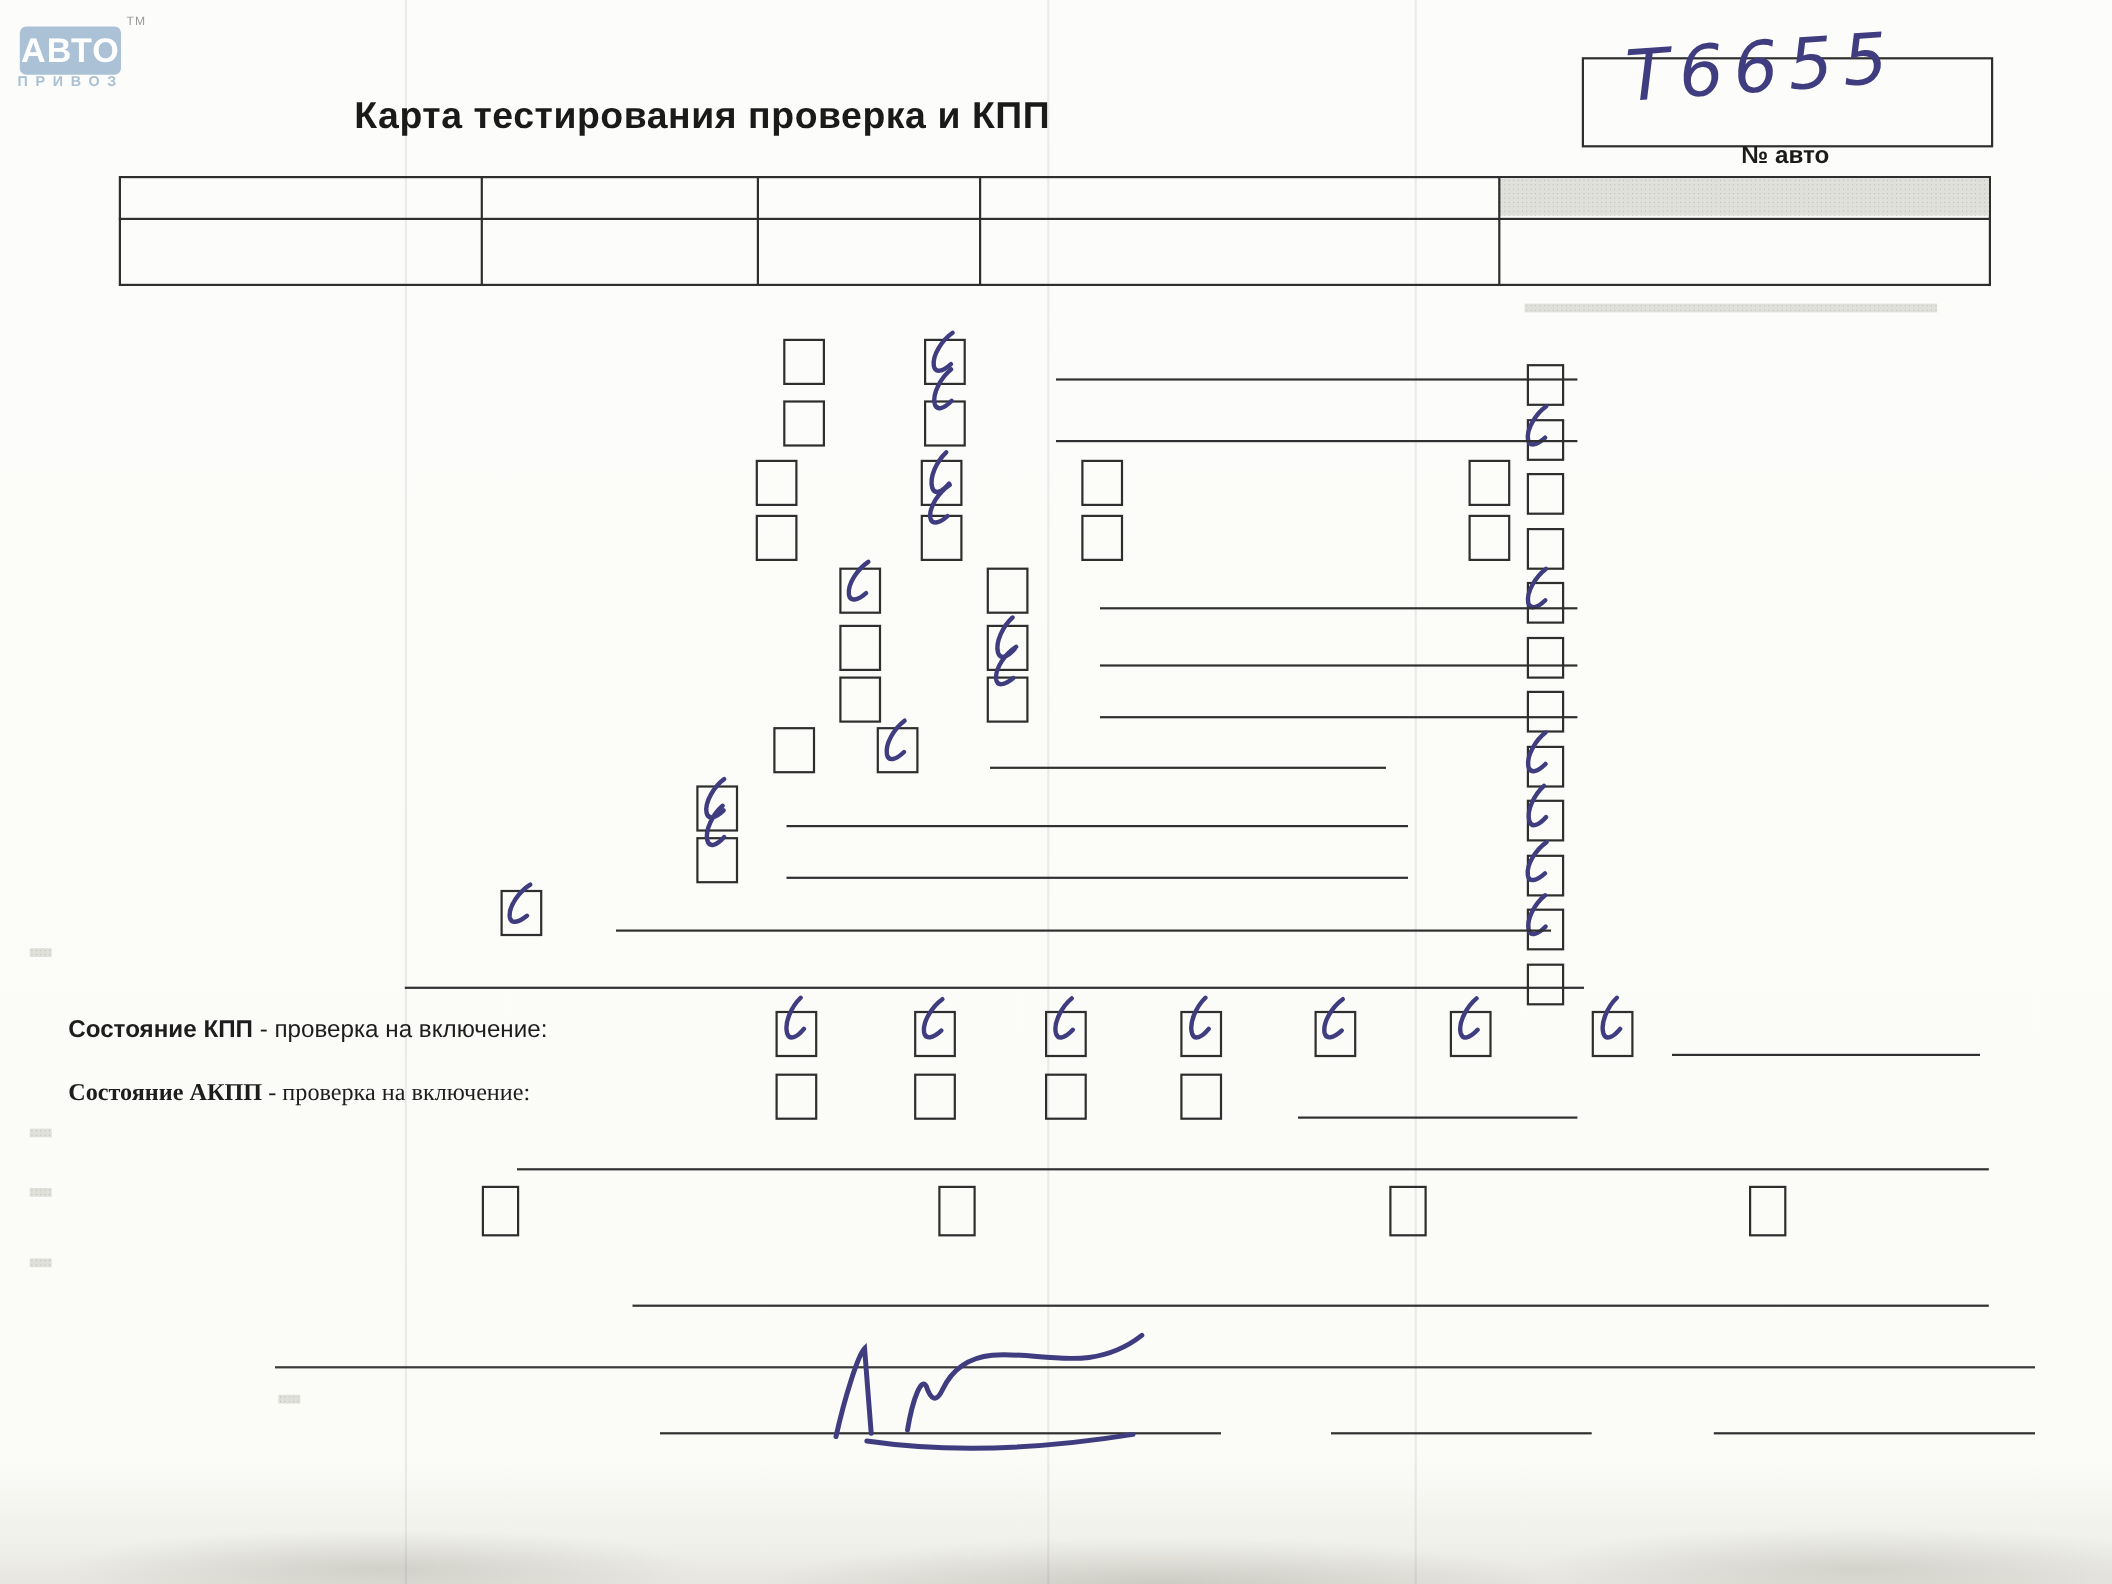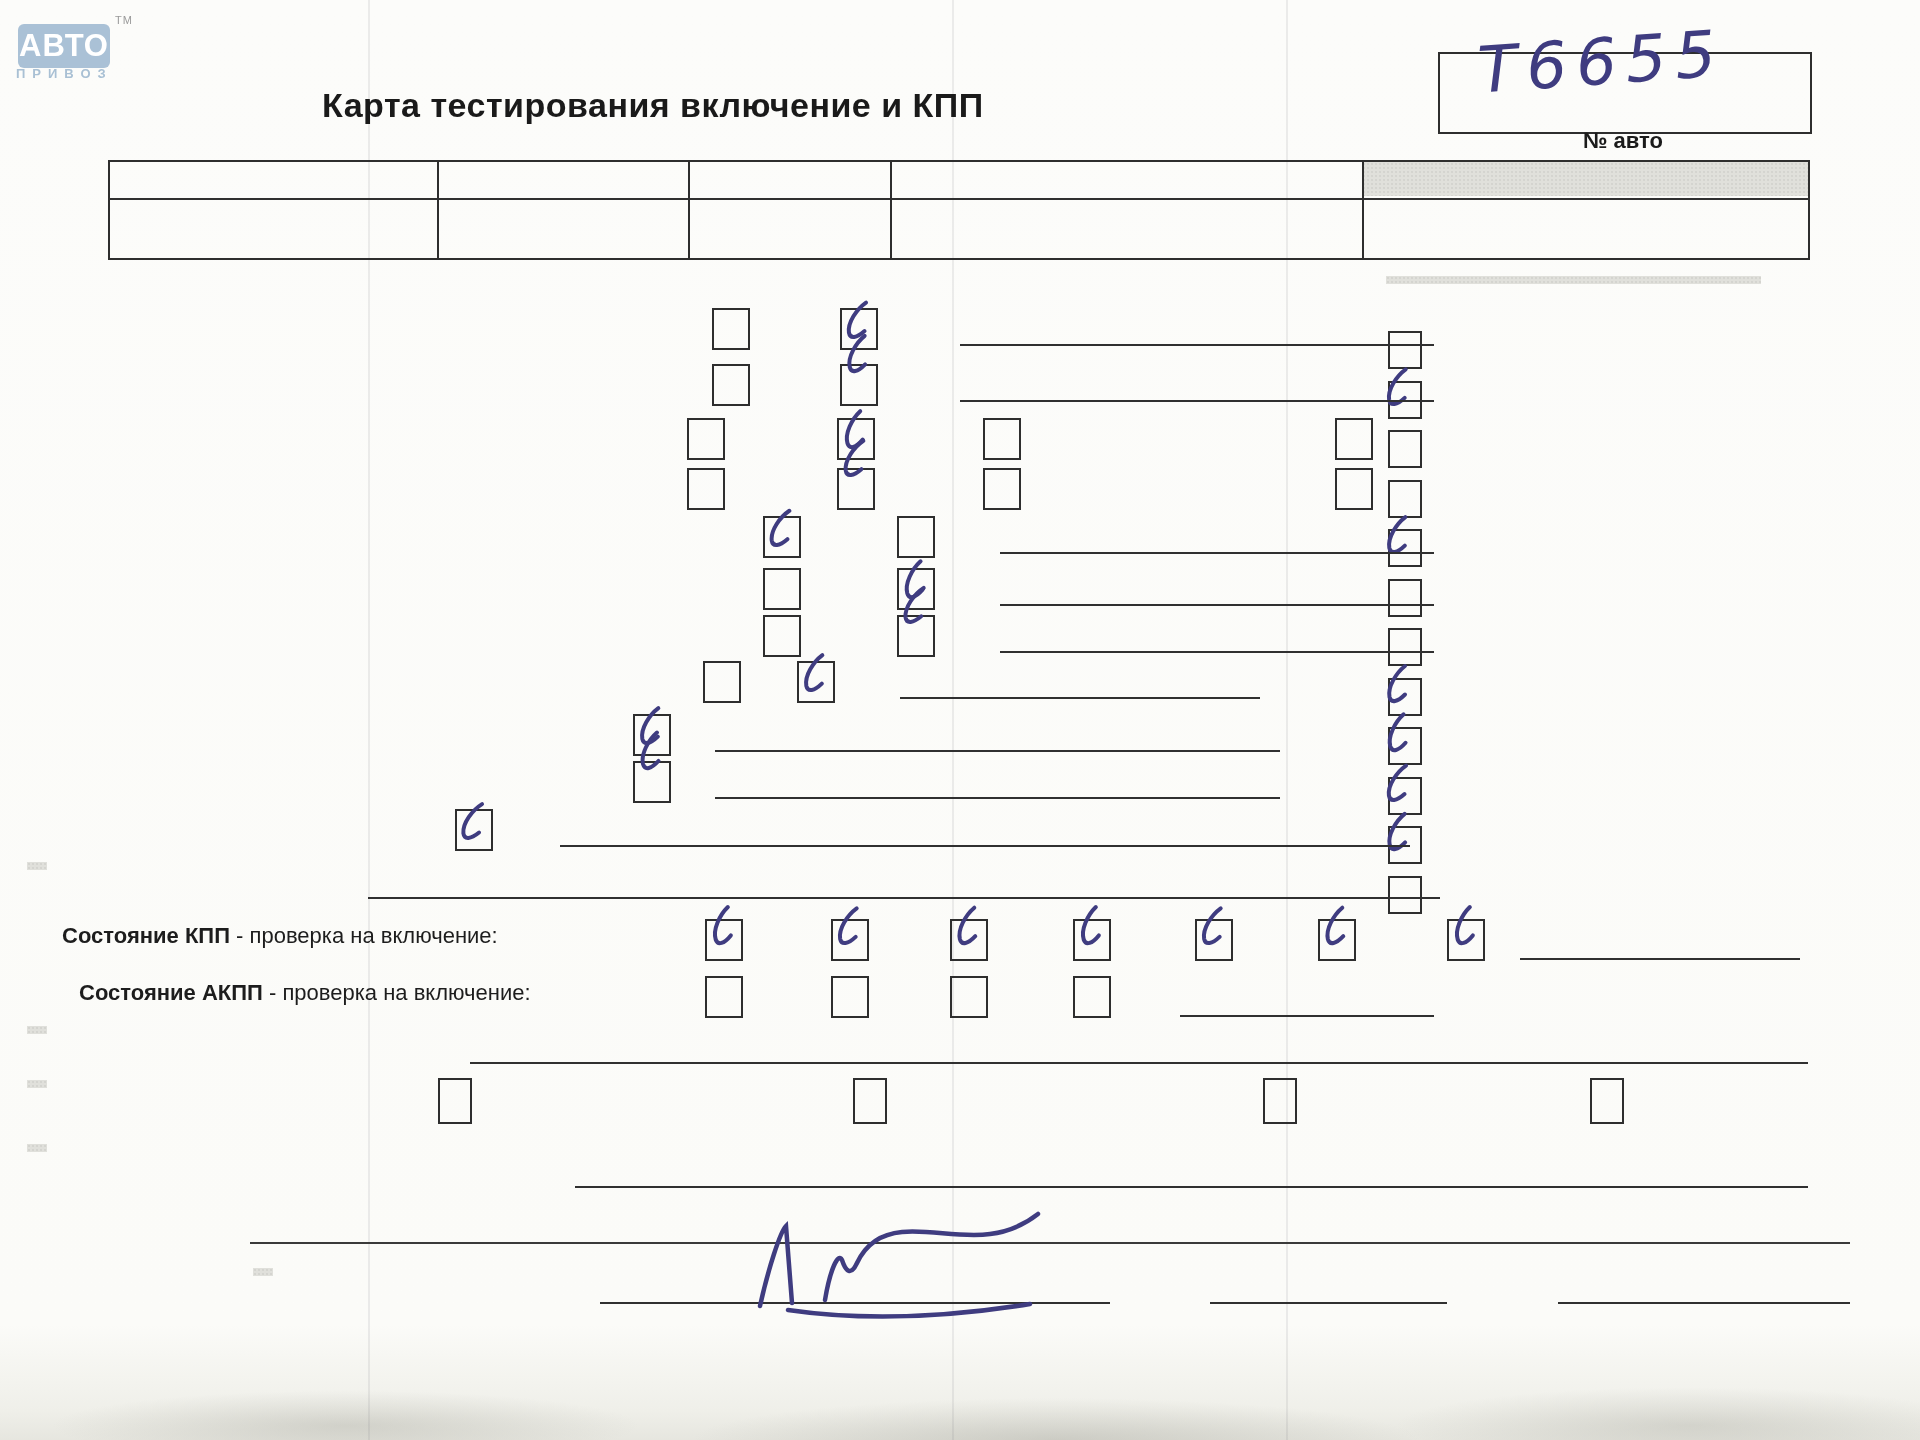--- a/index.html
+++ b/index.html
@@ -49,21 +49,21 @@
   <div class="fold" style="left:368px"></div>
   <div class="fold" style="left:952px"></div>
   <div class="fold" style="left:1286px"></div>
 
   <div>
     <div class="logo-block"><span>АВТО</span></div>
     <div class="logo-tm">ТМ</div>
     <div class="logo-sub">ПРИВОЗ</div>
   </div>
 
-  <div class="title">Карта тестирования включение  и КПП</div>
+  <div class="title">Карта тестирования проверка  и КПП</div>
 
   <div class="box" style="left:1438px;top:52px;width:370px;height:78px"></div>
   <div class="hand" style="left:1478px;top:30px;font-size:64px;letter-spacing:9px;transform:rotate(-4deg)">Т6655</div>
   <div class="thead" style="left:1438px;top:128px;width:370px">№ авто</div>
 <div class="box" style="left: 108px; top: 160px; width: 1698px; height: 96px;"></div>
     <div class="shade" style="left: 1362px; top: 162px; width: 446px; height: 34px;"></div>
     <div class="wline" style="left: 108px; top: 198px; width: 1702px;"></div>
     <div class="vline" style="left: 437px; top: 160px; height: 100px;"></div>
     <div class="vline" style="left: 688px; top: 160px; height: 100px;"></div>
     <div class="vline" style="left: 890px; top: 160px; height: 100px;"></div>
@@ -263,21 +263,21 @@
     <div class="box" style="left: 1318px; top: 919px; width: 34px; height: 38px;"></div>
     <svg class="chk" width="34" height="46" viewBox="0 0 34 46" style="left: 1316px; top: 905px; transform: rotate(-2deg) scale(1);">
       <path d="M27 3 C18 10 9.5 24 11.5 34 C13 40.5 19.5 39 27 31.5" stroke="#3f3c80" stroke-width="4" fill="none" stroke-linecap="round"></path>
     </svg>
     <div class="opt" style="right: 483px; top: 925px; font-size: 21px;"></div>
     <div class="box" style="left: 1447px; top: 919px; width: 34px; height: 38px;"></div>
     <svg class="chk" width="34" height="46" viewBox="0 0 34 46" style="left: 1445px; top: 905px; transform: rotate(-6deg) scale(1);">
       <path d="M27 3 C18 10 9.5 24 11.5 34 C13 40.5 19.5 39 27 31.5" stroke="#3f3c80" stroke-width="4" fill="none" stroke-linecap="round"></path>
     </svg>
     <div class="wline" style="left: 1520px; top: 958px; width: 280px;"></div>
-    <div class="rowlabel" style="left: 79px; top: 980px;"><b>Состояние АКПП</b><span> - проверка на включение:</span></div>
+    <div class="rowlabel" style="left: 62px; top: 980px; font-family: Liberation Serif, serif;"><b>Состояние АКПП</b><span> - проверка на включение:</span></div>
     <div class="small-cap" style="right: 1225px; top: 982px; font-size: 21px;"></div>
     <div class="box" style="left: 705px; top: 976px; width: 34px; height: 38px;"></div>
     <div class="small-cap" style="right: 1099px; top: 982px; font-size: 21px;"></div>
     <div class="box" style="left: 831px; top: 976px; width: 34px; height: 38px;"></div>
     <div class="small-cap" style="right: 980px; top: 982px; font-size: 21px;"></div>
     <div class="box" style="left: 950px; top: 976px; width: 34px; height: 38px;"></div>
     <div class="small-cap" style="right: 857px; top: 982px; font-size: 21px;"></div>
     <div class="box" style="left: 1073px; top: 976px; width: 34px; height: 38px;"></div>
     <div class="wline" style="left: 1180px; top: 1015px; width: 254px;"></div>
     <div class="sbar" style="left: 27px; top: 1026px;"></div>

